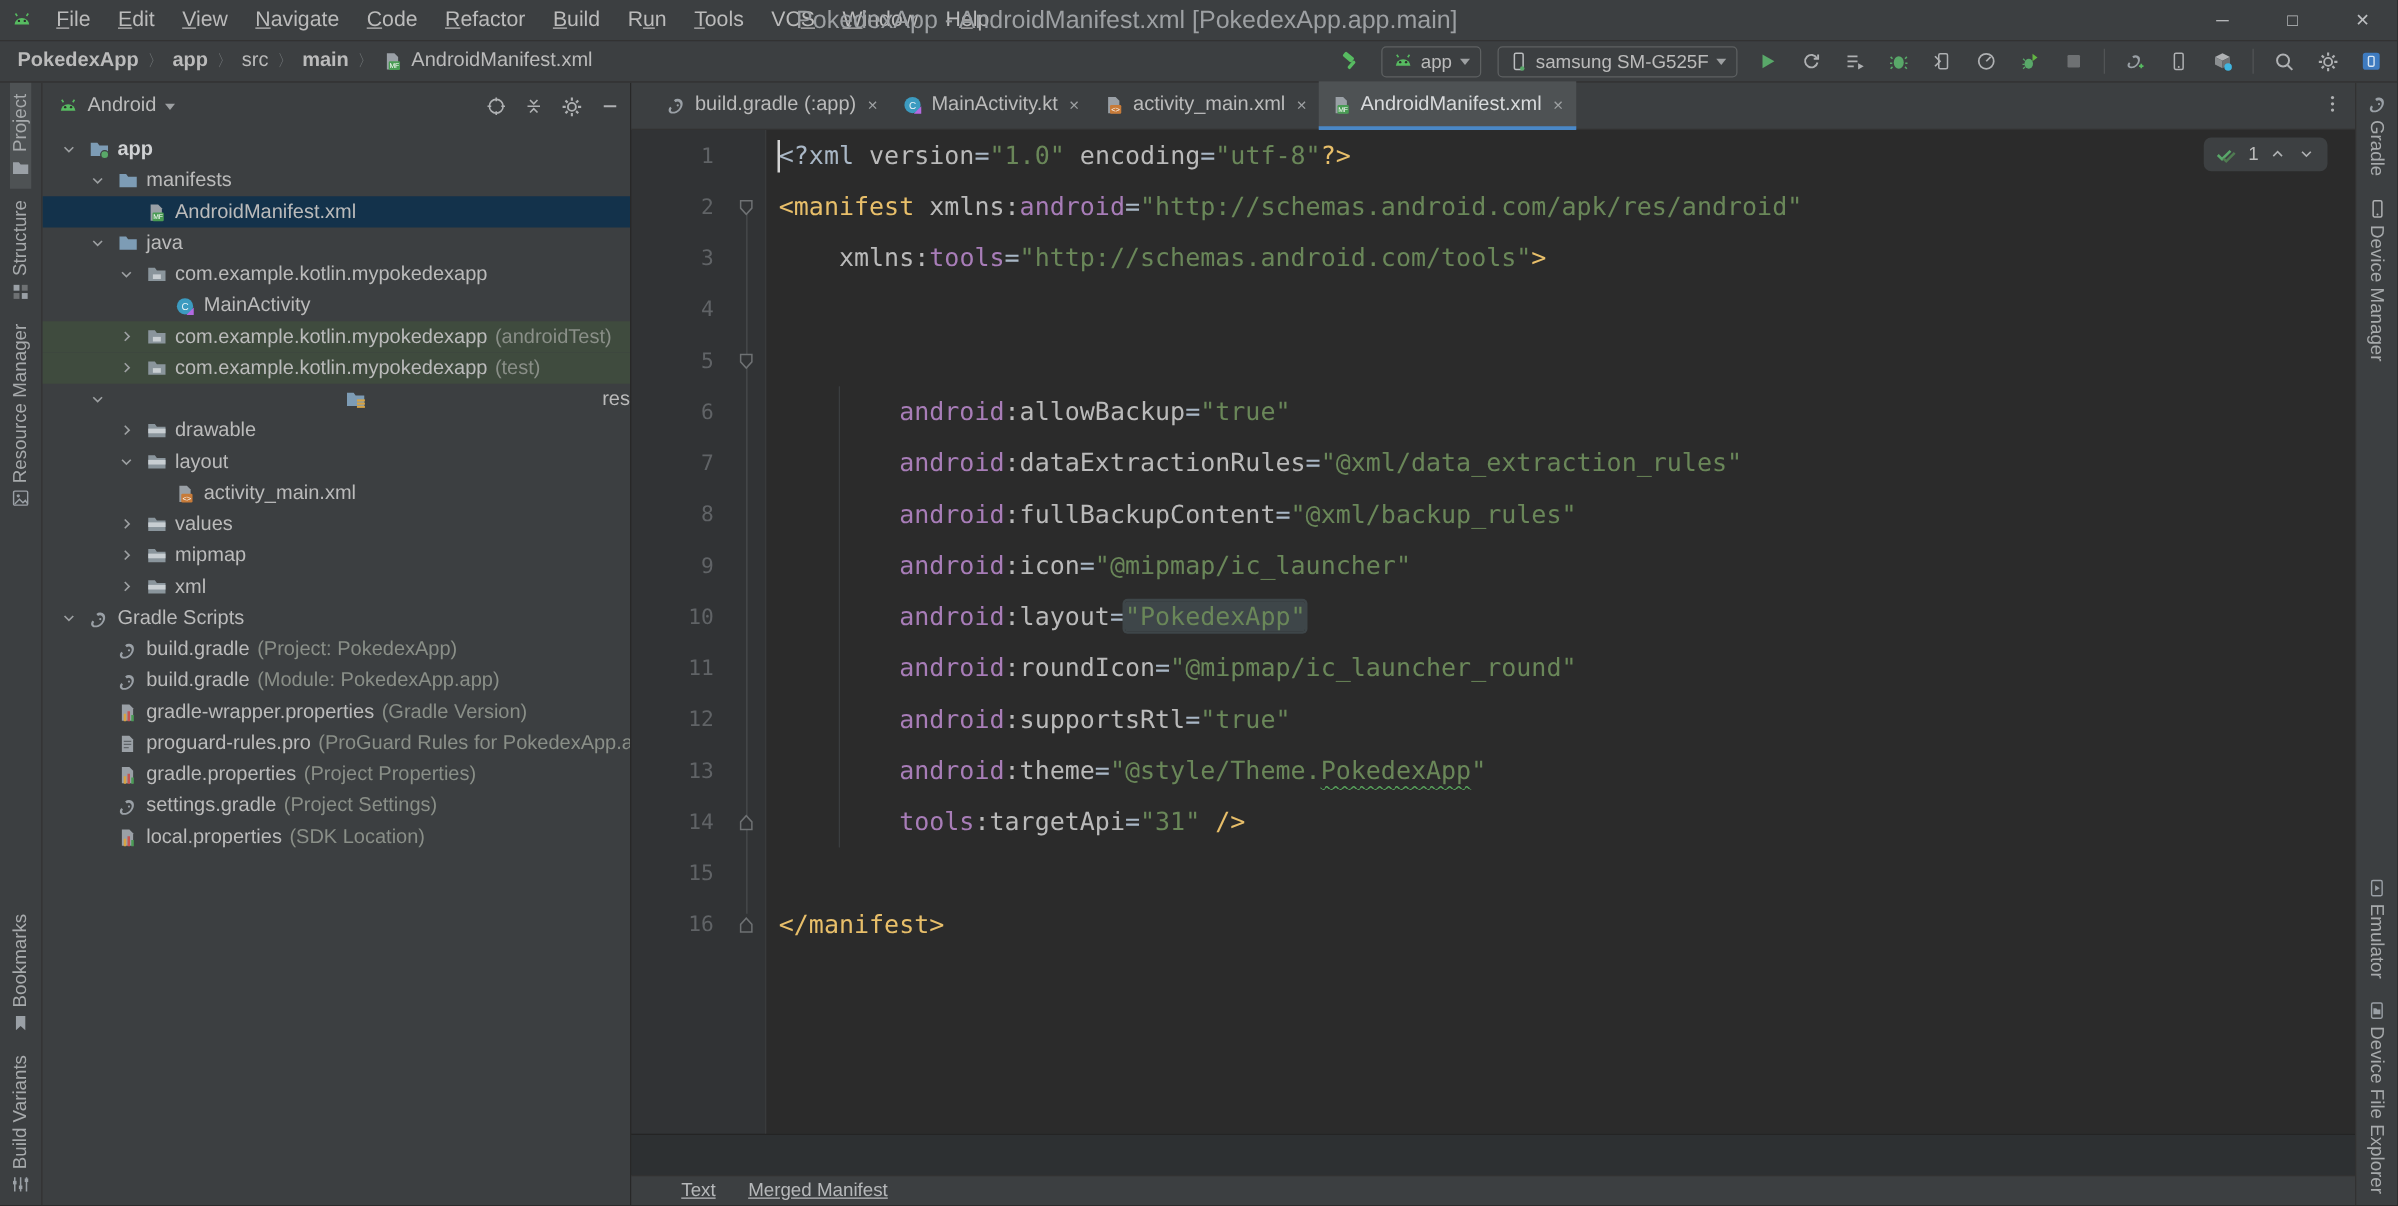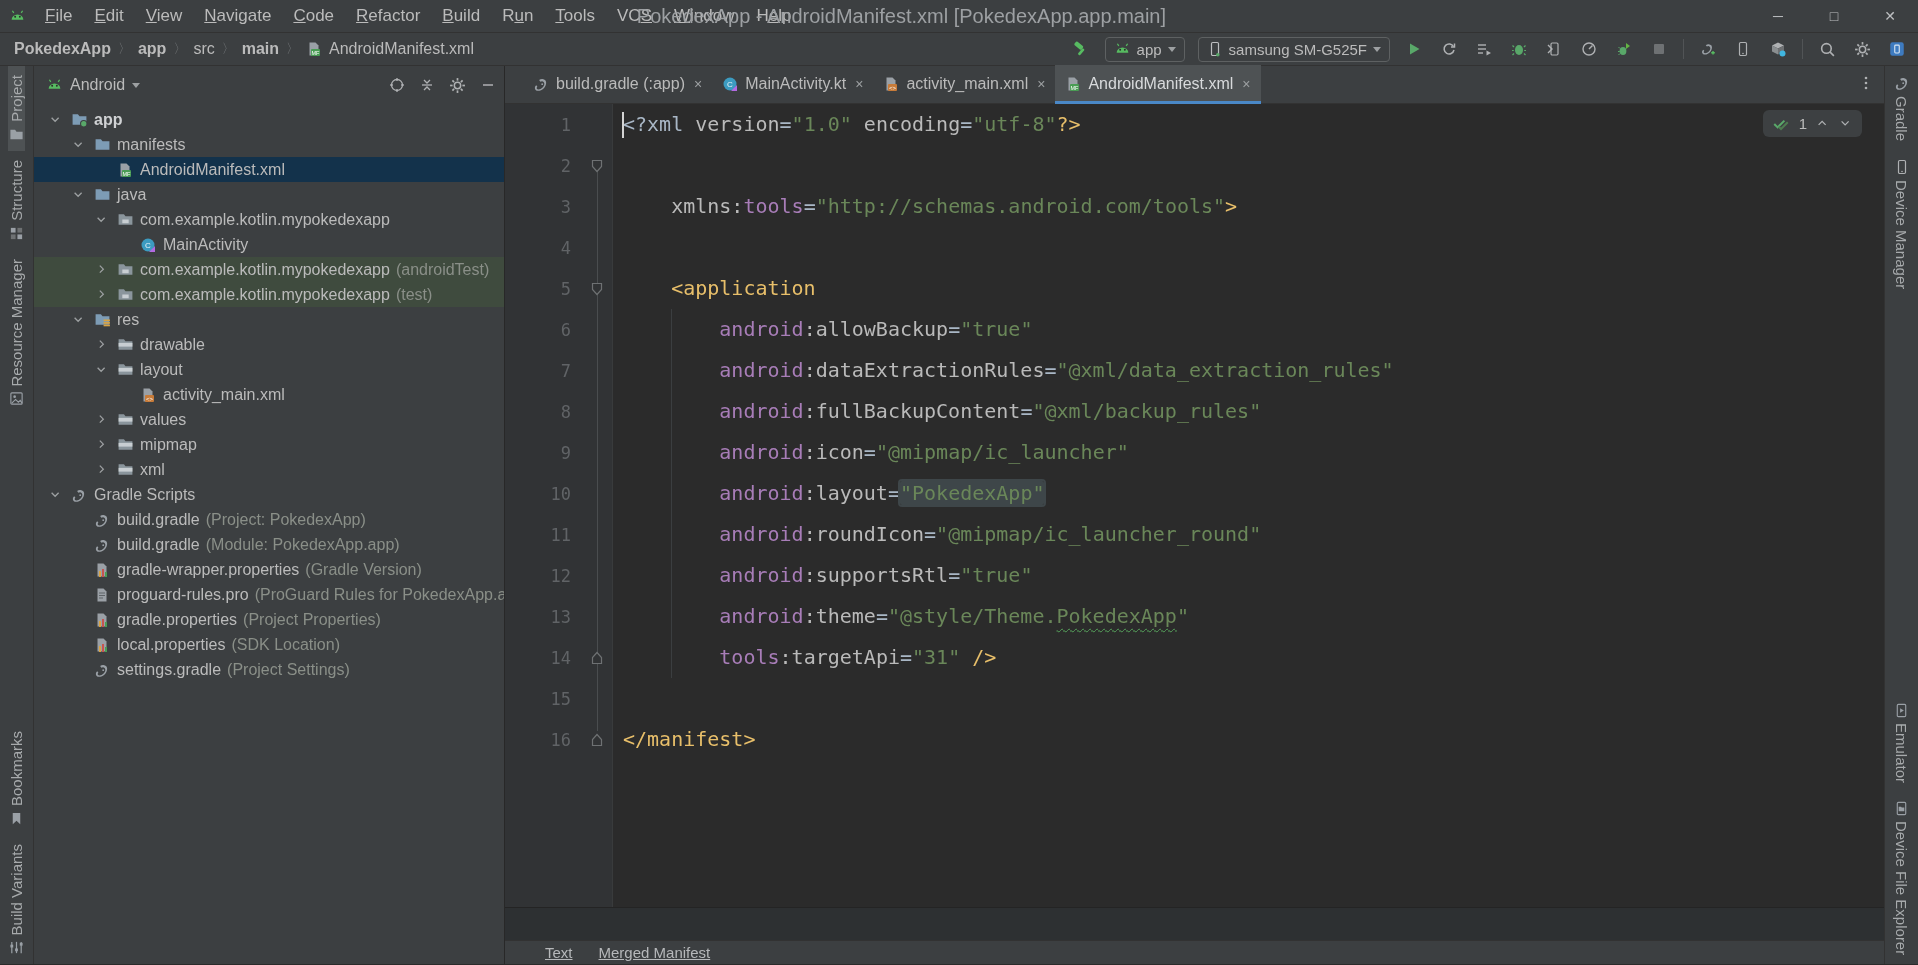--- a/index.html
+++ b/index.html
@@ -473,21 +473,21 @@
           </span>
           <span class="t-ico">
             <svg width="17" height="17" viewBox="0 0 16 16" fill="none">
               <path d="M1.5 3h5l1.5 2h6.5v8h-13z" fill="#8A959C"></path>
               <rect x="5" y="8" width="6" height="3.5" fill="#C8CED2"></rect>
             </svg>
           </span>
           <span class="lbl">com.example.kotlin.mypokedexapp</span>
           <span class="dim"> (test)</span>
         </div>
-        <div class="tree-row" style="padding-left: 37px;">
+        <div class="tree-row" style="padding-left: 37px; justify-content: space-between;">
           <span class="chev">
             <svg width="14" height="14" viewBox="0 0 16 16" fill="none">
               <path d="M3 5.5 L7 9.5 L11 5.5" stroke="#9DA0A2" stroke-width="1.5" fill="none"></path>
             </svg>
           </span>
           <span class="t-ico">
             <svg width="17" height="17" viewBox="0 0 16 16" fill="none">
               <path d="M1.5 3h5l1.5 2h6.5v8h-13z" fill="#7D9CB5"></path>
               <rect x="9" y="8" width="6" height="1.6" fill="#D8A343"></rect>
               <rect x="9" y="10.4" width="6" height="1.6" fill="#D8A343"></rect>
@@ -649,39 +649,39 @@
               <rect x="11" y="10" width="2" height="5" fill="#499C54"></rect>
             </svg>
           </span>
           <span class="lbl">gradle.properties</span>
           <span class="dim"> (Project Properties)</span>
         </div>
         <div class="tree-row" style="padding-left: 37px;">
           <span class="chev"></span>
           <span class="t-ico">
             <svg width="16" height="16" viewBox="0 0 16 16" fill="none">
+              <path d="M12.5 4.5a4.5 4.5 0 0 0-6.4-.4l1.3 1.6a2.5 2.5 0 0 1 3.4.5c1.2 1.5.3 3.8-1.2 5.3-1.8 1.8-4.6 2.4-5.6 1.4-.5-.5-.3-1.6.4-2.3l-1.2-1.3c-1.5 1.3-1.8 3.4-.6 4.6 1.7 1.7 5.6 1 8-1.4 2.1-2.1 3.4-5.6 1.9-8z" fill="#9AA0A6"></path>
+              <circle cx="9.2" cy="8.2" r="0.9" fill="#9AA0A6"></circle>
+            </svg>
+          </span>
+          <span class="lbl">settings.gradle</span>
+          <span class="dim"> (Project Settings)</span>
+        </div>
+        <div class="tree-row" style="padding-left: 37px;">
+          <span class="chev"></span>
+          <span class="t-ico">
+            <svg width="16" height="16" viewBox="0 0 16 16" fill="none">
               <path d="M3.5 1.5h6l3 3v10h-9z" fill="#9AA0A6"></path>
               <rect x="5" y="9" width="2" height="6" fill="#D8A343"></rect>
               <rect x="8" y="7" width="2" height="8" fill="#C75450"></rect>
               <rect x="11" y="10" width="2" height="5" fill="#499C54"></rect>
             </svg>
           </span>
           <span class="lbl">local.properties</span>
           <span class="dim"> (SDK Location)</span>
-        </div>
-        <div class="tree-row" style="padding-left: 37px;">
-          <span class="chev"></span>
-          <span class="t-ico">
-            <svg width="16" height="16" viewBox="0 0 16 16" fill="none">
-              <path d="M12.5 4.5a4.5 4.5 0 0 0-6.4-.4l1.3 1.6a2.5 2.5 0 0 1 3.4.5c1.2 1.5.3 3.8-1.2 5.3-1.8 1.8-4.6 2.4-5.6 1.4-.5-.5-.3-1.6.4-2.3l-1.2-1.3c-1.5 1.3-1.8 3.4-.6 4.6 1.7 1.7 5.6 1 8-1.4 2.1-2.1 3.4-5.6 1.9-8z" fill="#9AA0A6"></path>
-              <circle cx="9.2" cy="8.2" r="0.9" fill="#9AA0A6"></circle>
-            </svg>
-          </span>
-          <span class="lbl">settings.gradle</span>
-          <span class="dim"> (Project Settings)</span>
         </div>
       </div>
   </div>
 
   <div class="editor-col">
     <div class="tabbar" id="tabbar">
         <div class="tab">
           <span class="t-ico">
             <svg width="16" height="16" viewBox="0 0 16 16" fill="none">
               <path d="M12.5 4.5a4.5 4.5 0 0 0-6.4-.4l1.3 1.6a2.5 2.5 0 0 1 3.4.5c1.2 1.5.3 3.8-1.2 5.3-1.8 1.8-4.6 2.4-5.6 1.4-.5-.5-.3-1.6.4-2.3l-1.2-1.3c-1.5 1.3-1.8 3.4-.6 4.6 1.7 1.7 5.6 1 8-1.4 2.1-2.1 3.4-5.6 1.9-8z" fill="#9AA0A6"></path>
@@ -759,39 +759,39 @@
             <span class="foldcol"></span>
             <pre><span class="seg" style="color: rgb(169, 183, 198);">&lt;?xml </span><span class="seg" style="color: rgb(186, 186, 186);">version</span><span class="seg" style="color: rgb(169, 183, 198);">=</span><span class="seg" style="color: rgb(106, 135, 89);">"1.0"</span><span class="seg" style="color: rgb(169, 183, 198);"> </span><span class="seg" style="color: rgb(186, 186, 186);">encoding</span><span class="seg" style="color: rgb(169, 183, 198);">=</span><span class="seg" style="color: rgb(106, 135, 89);">"utf-8"</span><span class="seg" style="color: rgb(232, 191, 106);">?&gt;</span></pre>
           </div>
           <div class="cline">
             <span class="lnum">2</span>
             <span class="foldcol">
               <svg width="16" height="16" viewBox="0 0 16 16" fill="none">
                 <path d="M3.5 2.5 h9 v6 l-4.5 5 -4.5-5 z" stroke="#6E7173" stroke-width="1.2" fill="#313335"></path>
               </svg>
             </span>
+            <pre><span class="seg" style="color: rgb(232, 191, 106);">&lt;manifest </span><span class="seg" style="color: rgb(186, 186, 186);">xmlns:</span><span class="seg" style="color: rgb(168, 125, 184);">android</span><span class="seg" style="color: rgb(169, 183, 198);">=</span><span class="seg" style="color: rgb(106, 135, 89);">"http://schemas.android.com/apk/res/android"</span></pre>
           </div>
           <div class="cline">
             <span class="lnum">3</span>
             <span class="foldcol"></span>
             <pre><span class="seg" style="color: rgb(186, 186, 186);">    xmlns:</span><span class="seg" style="color: rgb(168, 125, 184);">tools</span><span class="seg" style="color: rgb(169, 183, 198);">=</span><span class="seg" style="color: rgb(106, 135, 89);">"http://schemas.android.com/tools"</span><span class="seg" style="color: rgb(232, 191, 106);">&gt;</span></pre>
           </div>
           <div class="cline">
             <span class="lnum">4</span>
             <span class="foldcol"></span>
             <pre></pre>
           </div>
           <div class="cline">
             <span class="lnum">5</span>
             <span class="foldcol">
               <svg width="16" height="16" viewBox="0 0 16 16" fill="none">
                 <path d="M3.5 2.5 h9 v6 l-4.5 5 -4.5-5 z" stroke="#6E7173" stroke-width="1.2" fill="#313335"></path>
               </svg>
             </span>
-            <pre><span class="seg" style="color: rgb(232, 191, 106);">    &lt;application</span></pre>
           </div>
           <div class="cline">
             <span class="lnum">6</span>
             <span class="foldcol"></span>
             <pre><span class="seg" style="color: rgb(169, 183, 198);">        </span><span class="seg" style="color: rgb(168, 125, 184);">android</span><span class="seg" style="color: rgb(186, 186, 186);">:allowBackup</span><span class="seg" style="color: rgb(169, 183, 198);">=</span><span class="seg" style="color: rgb(106, 135, 89);">"true"</span></pre>
           </div>
           <div class="cline">
             <span class="lnum">7</span>
             <span class="foldcol"></span>
             <pre><span class="seg" style="color: rgb(169, 183, 198);">        </span><span class="seg" style="color: rgb(168, 125, 184);">android</span><span class="seg" style="color: rgb(186, 186, 186);">:dataExtractionRules</span><span class="seg" style="color: rgb(169, 183, 198);">=</span><span class="seg" style="color: rgb(106, 135, 89);">"@xml/data_extraction_rules"</span></pre>

